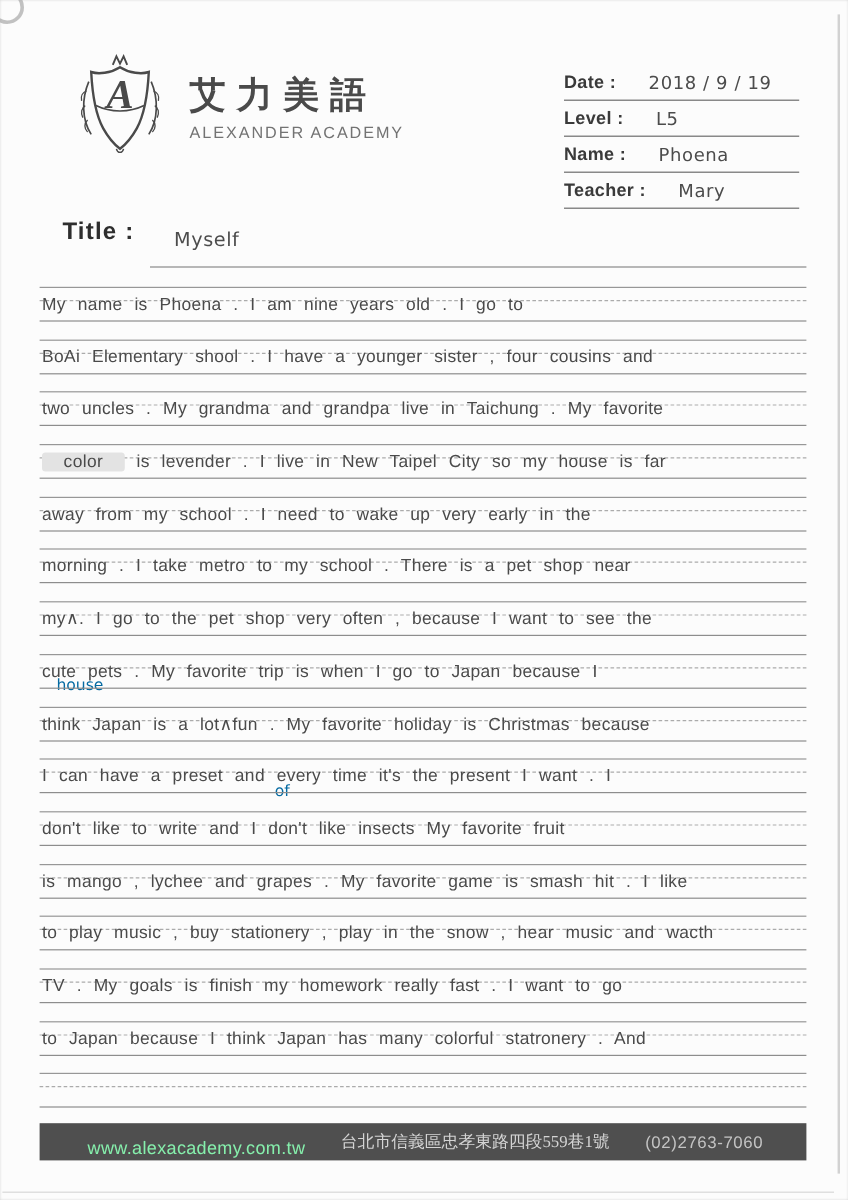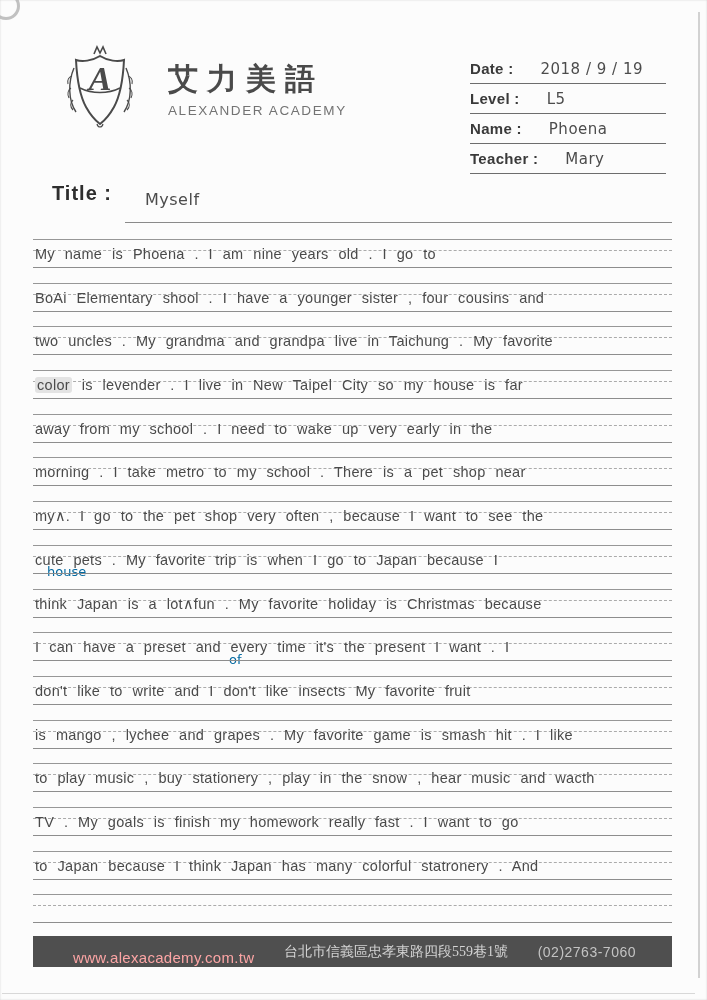--- a/index.html
+++ b/index.html
@@ -10,21 +10,21 @@
     box-shadow:inset 0 0 2px #cfcfcf;
   }
   
   .edge-right{position:absolute;right:7px;top:12px;bottom:22px;width:2px;background:#c7c7c7;opacity:.8;}
   .edge-bottom{position:absolute;left:2px;right:12px;bottom:6px;height:1px;background:#d8d8d8;}
   .corner-artifact{position:absolute;left:-8px;top:-8px;width:22px;height:22px;border-radius:50%;border:3px solid #a8a8a8;opacity:.7;}
 
   
   .logo{position:absolute;left:64px;top:44px;display:flex;align-items:center;}
   .logo svg{display:block;}
-  .logo-text{margin-left:32px;color:#4a4a4a;}
+  .logo-text{margin-left:22px;color:#4a4a4a;}
   .logo-cn{font-size:30px;font-weight:600;letter-spacing:9px;font-family:"DejaVu Sans",sans-serif;white-space:nowrap;}
   .logo-en{font-size:13.5px;letter-spacing:1.6px;margin-top:3px;color:#737373;white-space:nowrap;text-align:right;}
 
   
   .form{position:absolute;left:470px;top:54px;width:196px;}
   .frow{position:relative;height:29px;border-bottom:1.5px solid #6d6d6d;display:flex;align-items:center;gap:17px;}
   .flabel{font-size:15px;font-weight:600;color:#3a3a3a;letter-spacing:.3px;}
   .fval{margin-left:10px;}
 
   
@@ -40,35 +40,35 @@
   .essay{position:absolute;left:33px;top:239px;width:639px;}
   .row{position:relative;height:43.7px;}
   .rule-top{position:absolute;top:0;left:0;right:0;height:1px;background:#979797;}
   .rule-mid{position:absolute;top:11px;left:0;right:0;border-top:1px dashed #ababab;height:0;}
   .rule-base{position:absolute;top:28px;left:0;right:0;height:1px;background:#8d8d8d;}
   .txt{
     position:absolute;left:2px;top:2px;height:26px;line-height:26px;
     font-family:Liberation Sans, sans-serif;color:#4a4a4a;font-size:14.5px;
     white-space:nowrap;word-spacing:.38em;letter-spacing:.02em;
   }
-  .hl{background:#e3e3e3;border-radius:3px;padding:0 2px;}
+  .hl{background:#e3e3e3;border-radius:3px;padding:0 18px;}
   .ins{
     position:absolute;top:45px;font-family:"DejaVu Sans",sans-serif;
     color:#0369a1;font-size:13px;line-height:14px;margin-top:19px;
   }
   .row:nth-child(7) .ins{left:14px;}
   .row:nth-child(9) .ins{left:196px;}
 
   
   .footer{
     position:absolute;left:33px;top:936px;width:639px;height:31px;
     background:#4f4f4f;display:flex;align-items:center;
     justify-content:space-between;padding:0 36px 0 40px;box-sizing:border-box;
   }
-  .f-web{color:#fca5a5;font-size:15px;letter-spacing:.3px;margin-top:12px;}
+  .f-web{color:#86efac;font-size:15px;letter-spacing:.3px;margin-top:12px;}
   .f-addr{color:#d4d4d4;font-size:14px;font-family:Liberation Serif, serif;}
   .f-phone{color:#c3c3c3;font-size:14px;letter-spacing:.5px;}
 </style>
 </head>
 <body>
 
 <div class="page">
 
   <div class="corner-artifact"></div>
   <div class="edge-right"></div>

